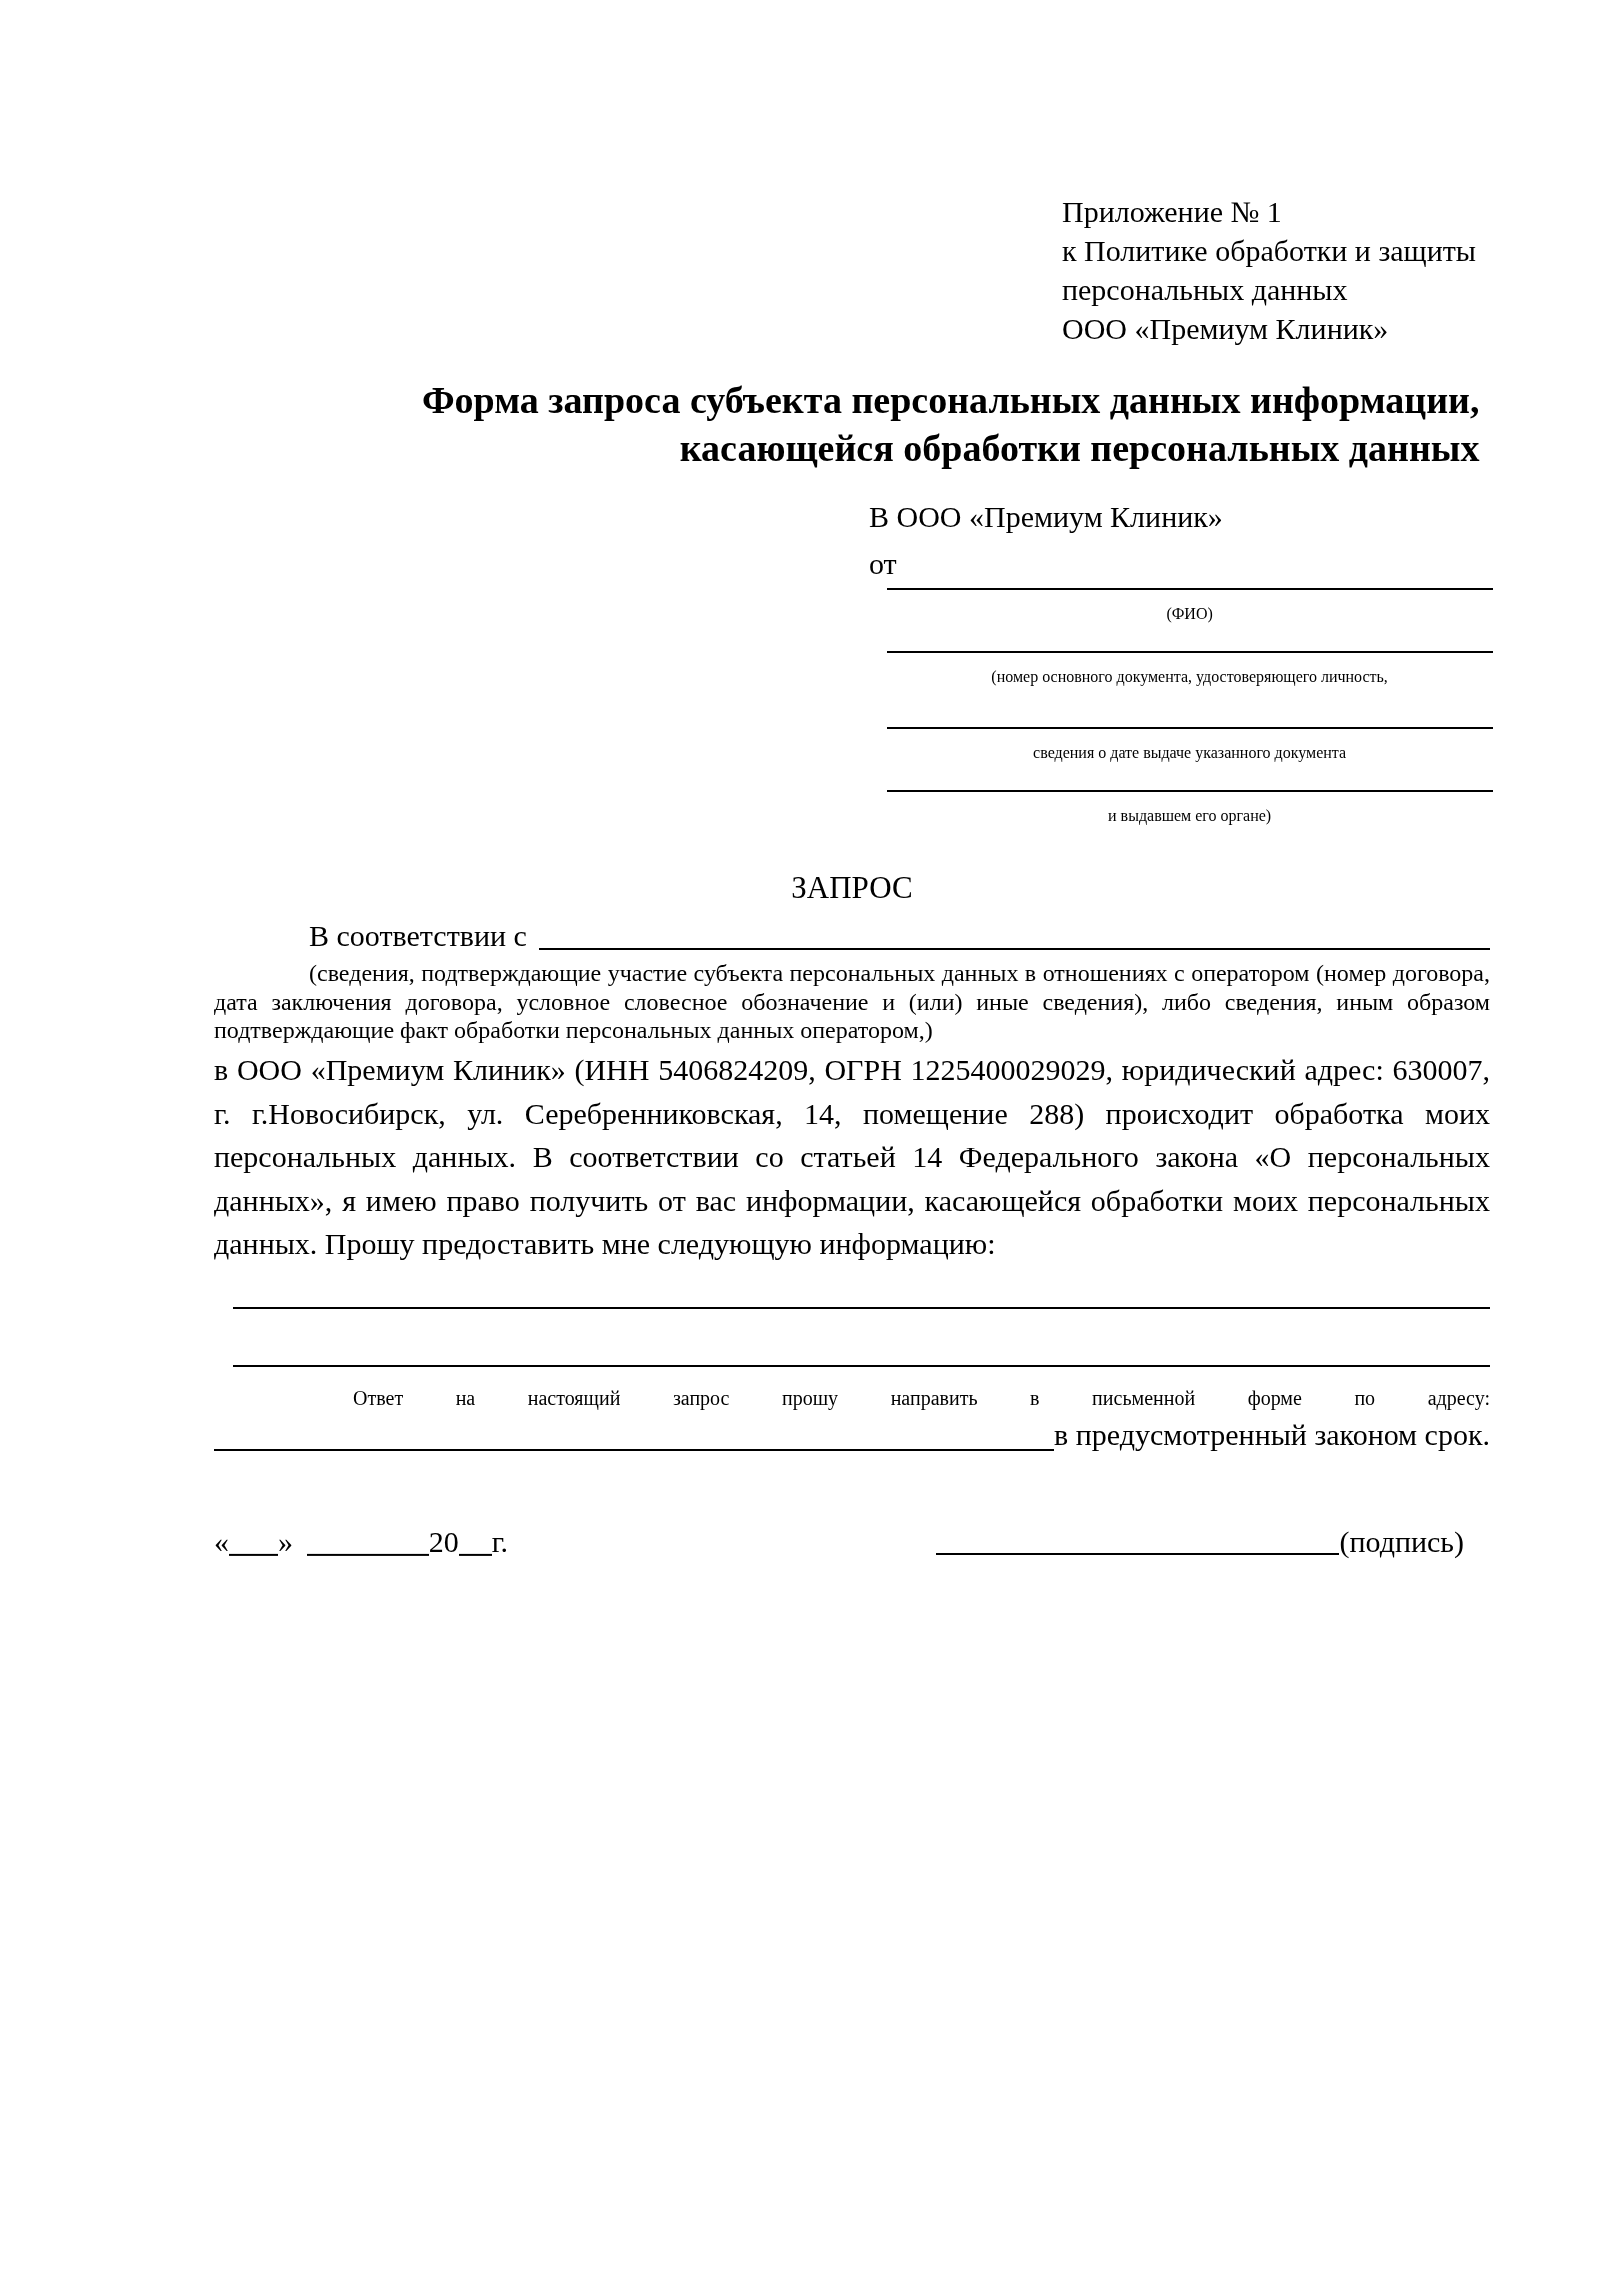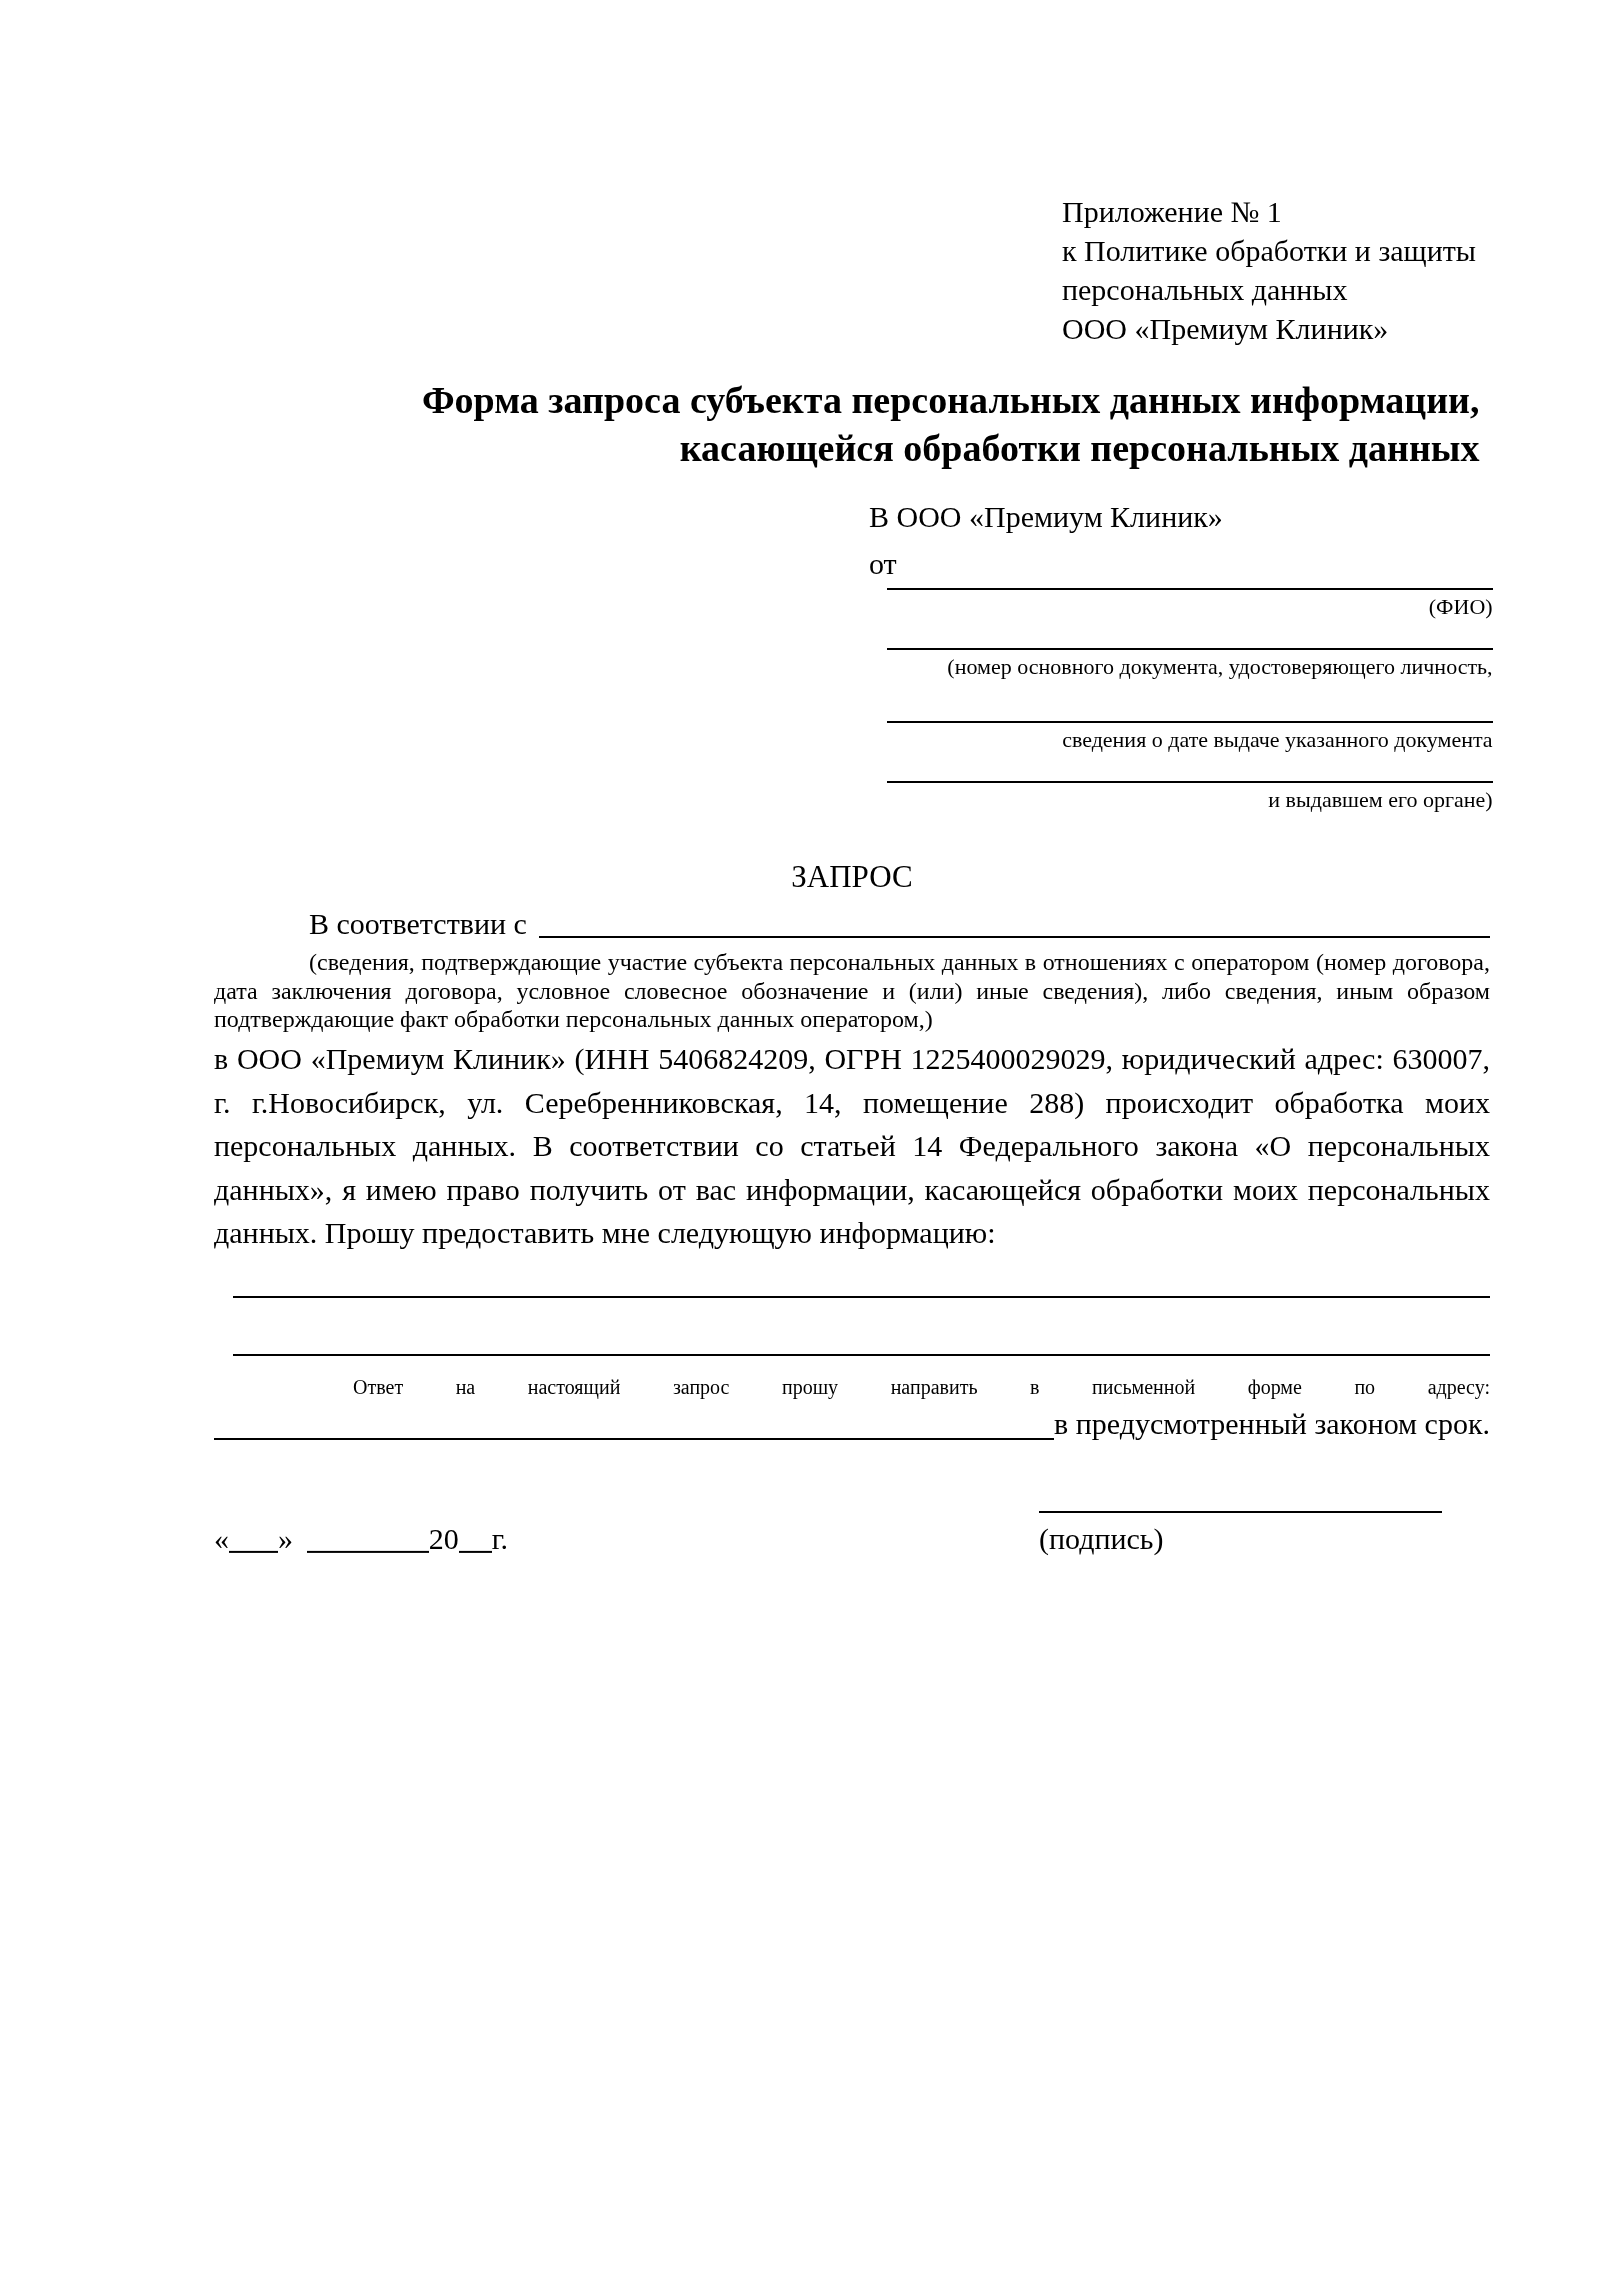--- a/index.html
+++ b/index.html
@@ -48,24 +48,24 @@
   .field { width: 606px; margin-left: 17.6px; }
   .field .line {
     border-bottom: 2.9px solid #000;
     height: 0;
   }
   .field.f1 .line { margin-top: 5.9px; }
   .field.f2 .line { margin-top: 27.4px; }
   .field.f3 .line { margin-top: 41px; }
   .field.f4 .line { margin-top: 27.4px; }
   .field .caption {
-    font-size: 22px;
+    font-size: 16px;
     line-height: 1.2;
-    text-align: right;
-    padding-top: 4px;
+    text-align: center;
+    padding-top: 14px;
   }
 
   
   .request-heading {
     margin-top: 45px;
     font-size: 31px;
     text-align: center;
   }
 
   
@@ -151,23 +151,23 @@
     display: inline-block;
     height: 2px;
     border-bottom: 2.9px solid #000;
     transform: translateY(3.9px);
   }
   .blank.day { width: 49px; }
   .blank.month { width: 122px; margin-left: 13.7px; }
   .blank.yr { width: 33px; }
   .date-right {
     display: flex;
-    margin-right: 48px;
+    align-items: flex-end;
+    margin-right: 26px;
     white-space: nowrap;
-    flex-direction: column;
   }
   .date-right .fill {
     width: 403px;
     border-bottom: 2.9px solid #000;
     margin-bottom: 5.9px;
   }
 </style>
 </head>
 <body>
 

